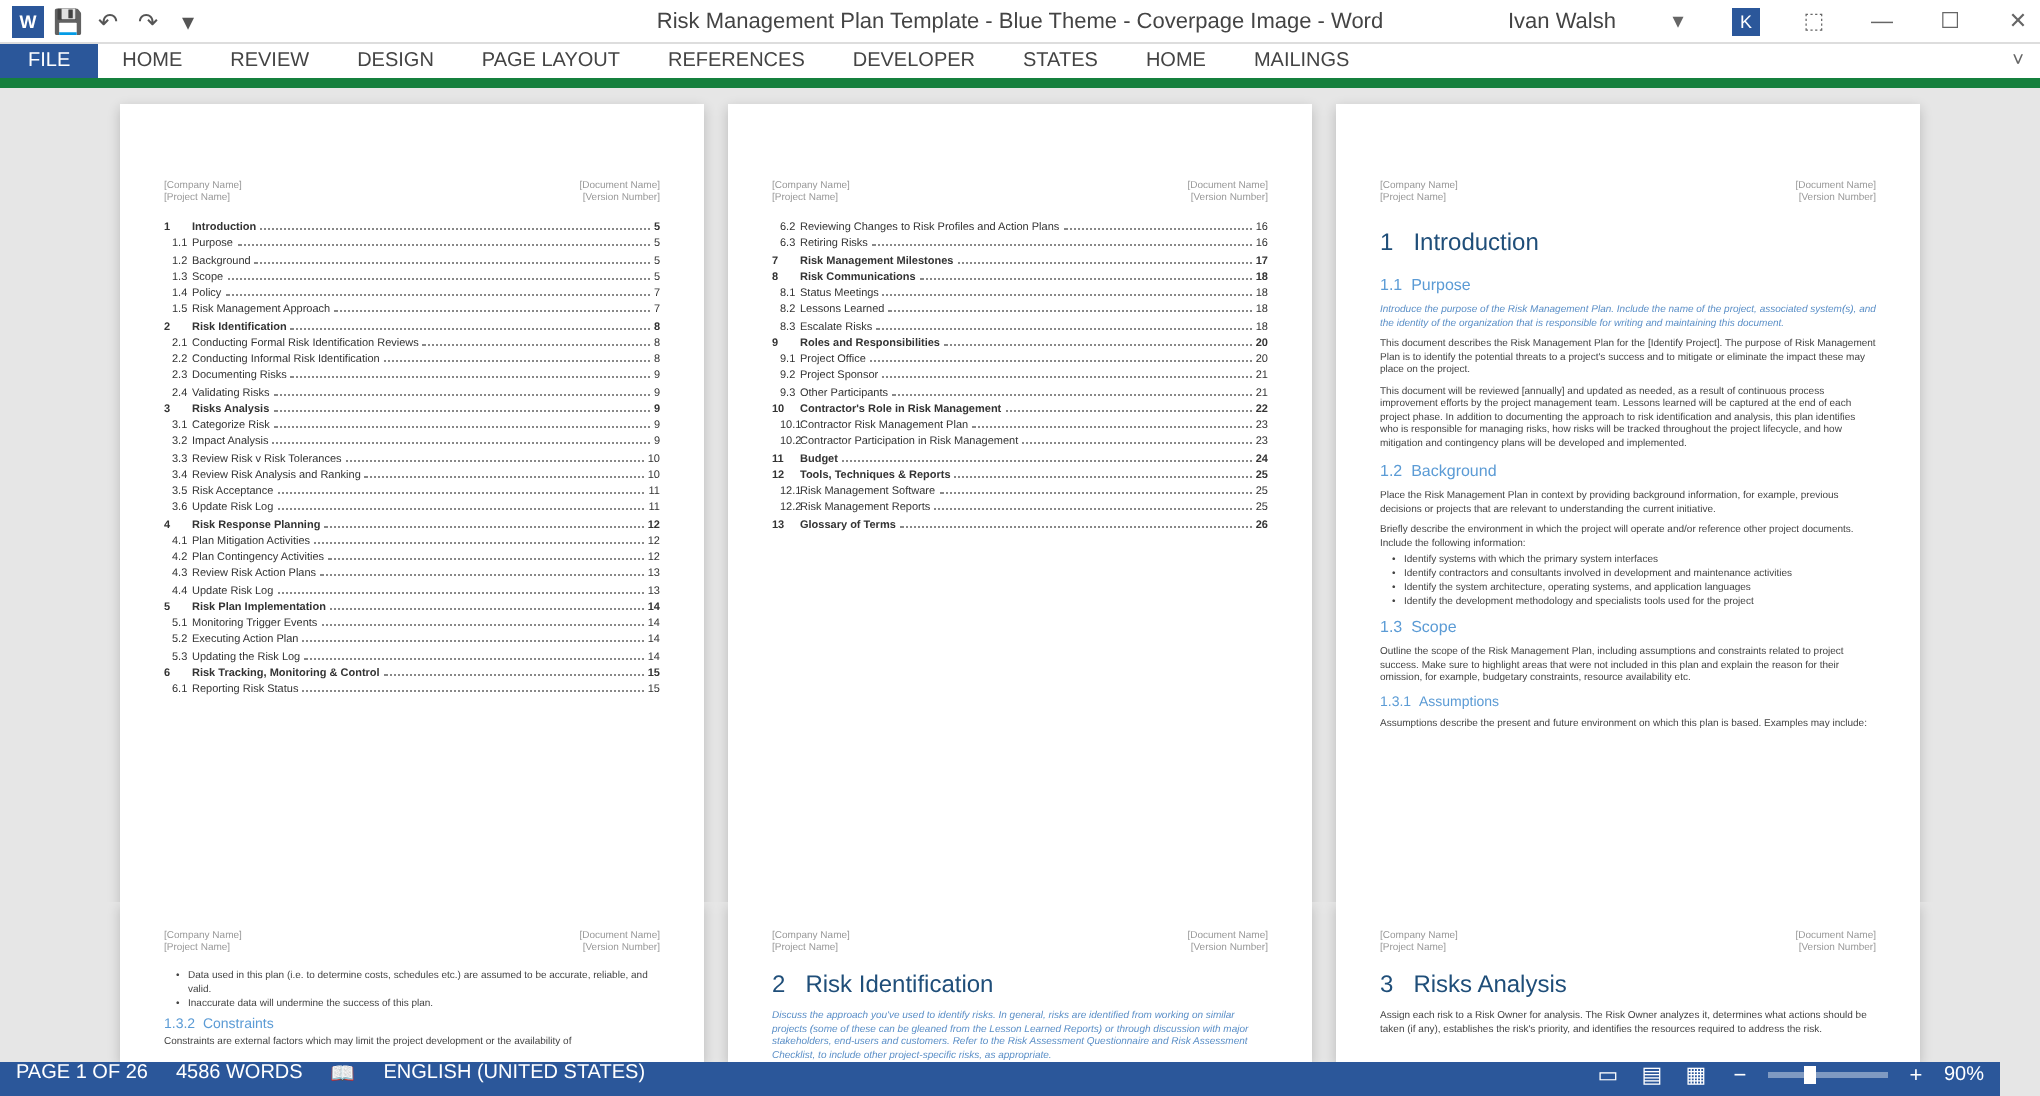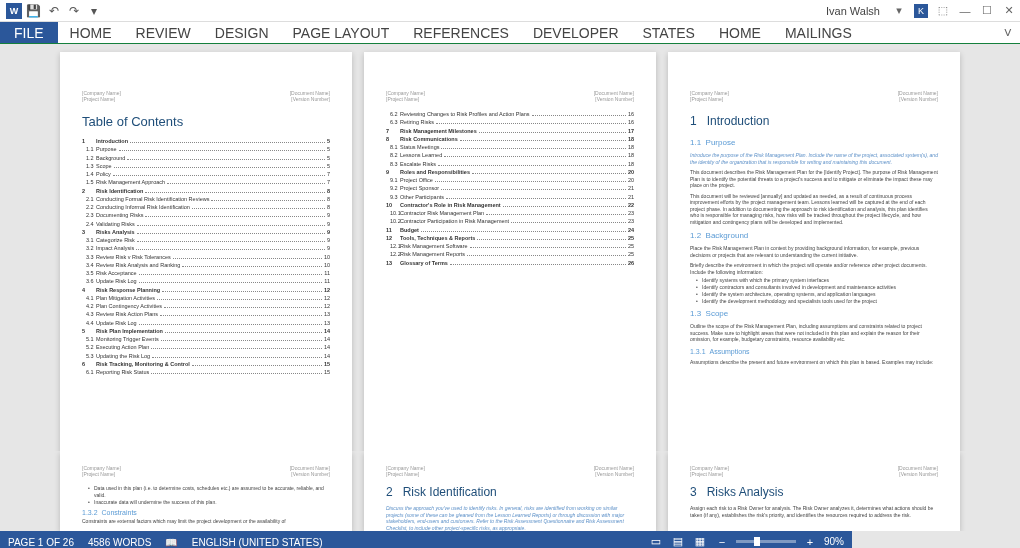--- a/index.html
+++ b/index.html
@@ -2,25 +2,25 @@
 <html><head>
 <meta charset="utf-8">
 <style>
 *{box-sizing:border-box;margin:0;padding:0;font-family:"Segoe UI",Tahoma,sans-serif}
 body{background:#e6e6e6;font-size:11px;overflow:hidden;width:1020px;height:548px}
 .titlebar{background:#fff;height:22px;display:flex;align-items:center;border-bottom:1px solid #ddd;position:relative}
 .qat{display:flex;align-items:center;gap:4px;padding:0 6px}
 .qat-icon{width:16px;height:16px;display:flex;align-items:center;justify-content:center;font-size:12px;color:#555;cursor:pointer}
 .word-icon{background:#2b579a;color:#fff;width:16px;height:16px;display:flex;align-items:center;justify-content:center;font-size:9px;font-weight:bold}
 .doc-title{position:absolute;left:50%;transform:translateX(-50%);font-size:11px;color:#444}
-.win-controls{position:absolute;right:4px;display:flex;gap:8px;align-items:center}
+.win-controls{position:absolute;right:4px;display:flex;gap:20px;align-items:center}
 .user-name{font-size:11px;color:#444;margin-right:4px}
 .user-badge{background:#2b579a;color:#fff;width:14px;height:14px;display:flex;align-items:center;justify-content:center;font-size:9px}
 .win-btn{width:14px;text-align:center;color:#666;cursor:pointer}
-.ribbon-tabs{background:#fff;height:22px;display:flex;align-items:center;border-bottom:1px solid #15803d;font-size:14px}
+.ribbon-tabs{background:#fff;height:22px;display:flex;align-items:center;border-bottom:5px solid #15803d;font-size:10px}
 .file-tab{background:#2b579a;color:#fff;padding:0 14px;height:100%;display:flex;align-items:center;cursor:pointer}
 .tab{padding:0 12px;height:100%;display:flex;align-items:center;color:#444;cursor:pointer}
 .ribbon-collapsed{flex:1}
 .ribbon-right{padding-right:8px;color:#666;cursor:pointer}
 .canvas{background:#e6e6e6;height:487px;overflow:hidden;padding:8px 60px;display:flex;gap:12px}
 .page{background:#fff;flex:1;box-shadow:0 2px 6px rgba(0,0,0,.2);padding:18px 22px;position:relative;font-size:6px;color:#333;overflow:hidden;display:flex;flex-direction:column}
 .page-header{display:flex;justify-content:space-between;color:#999;font-size:5px;margin-bottom:8px}
 .page-header span{display:block}
 .h1{color:#1f4e79;font-size:13px;margin:4px 0 8px;font-weight:normal}
 .h1-num{color:#1f4e79;font-size:12px;margin:4px 0 6px;display:flex;gap:10px}
@@ -33,39 +33,40 @@
 .toc-pg{flex-shrink:0}
 .toc-line.l1{font-weight:bold}
 .toc-line.l2 .toc-num{padding-left:4px}
 .body-txt{font-size:5px;line-height:1.3;color:#444;margin:2px 0}
 .body-txt.italic{font-style:italic;color:#5b8fc7}
 .bul{font-size:5px;line-height:1.4;color:#444;padding-left:12px;position:relative}
 .bul:before{content:"•";position:absolute;left:6px}
 .page-footer{margin-top:auto;display:flex;justify-content:space-between;color:#aaa;font-size:4.5px;padding-top:4px}
 .pages-row2{background:#e6e6e6;height:80px;padding:0 60px;display:flex;gap:12px;overflow:hidden}
 .page2{background:#fff;flex:1;box-shadow:0 2px 6px rgba(0,0,0,.2);padding:14px 22px 0;font-size:6px}
-.statusbar{background:#2b579a;color:#fff;height:17px;display:flex;align-items:flex-end;font-size:10px;padding:0 8px;position:fixed;bottom:0;left:0;right:0;width:852px}
+.statusbar{background:#2b579a;color:#fff;height:17px;display:flex;align-items:flex-start;font-size:10px;padding:0 8px;position:fixed;bottom:0;left:0;right:0;width:1000px}
 .sb-left{display:flex;gap:14px}
 .sb-item{cursor:pointer}
 .sb-right{margin-left:auto;display:flex;align-items:center;gap:6px}
 .sb-icon{width:16px;text-align:center;cursor:pointer;font-size:11px}
 .zoom-slider{width:60px;height:3px;background:rgba(255,255,255,.4);position:relative}
 .zoom-thumb{position:absolute;width:6px;height:9px;background:#fff;top:-3px;left:30%}
 </style>
 </head>
 <body>
 
 <div class="titlebar">
   <div class="qat">
     <div class="word-icon">W</div>
     <div class="qat-icon">💾</div>
     <div class="qat-icon">↶</div>
     <div class="qat-icon">↷</div>
     <div class="qat-icon">▾</div>
   </div>
+  <div class="doc-title">Risk Management Plan Template - Blue Theme - Coverpage Image - Word</div>
   <div class="win-controls">
     <span class="user-name">Ivan Walsh</span>
     <span class="win-btn">▾</span>
     <span class="user-badge">K</span>
     <span class="win-btn">⬚</span>
     <span class="win-btn">—</span>
     <span class="win-btn">☐</span>
     <span class="win-btn">✕</span>
   </div>
 </div>
@@ -91,21 +92,20 @@
     <div class="page-header">
       <div>
           <span>[Company Name]</span>
           <span>[Project Name]</span>
         </div>
       <div style="text-align:right">
           <span>[Document Name]</span>
           <span>[Version Number]</span>
         </div>
     </div>
-    <div class="h1">Table of Contents</div>
     <div id="toc1">
         <div class="toc-line l1">
           <span class="toc-num">1</span>
           <span class="toc-txt">Introduction</span>
           <span class="toc-dots"></span>
           <span class="toc-pg">5</span>
         </div>
         <div class="toc-line l2">
           <span class="toc-num">1.1</span>
           <span class="toc-txt">Purpose</span>

